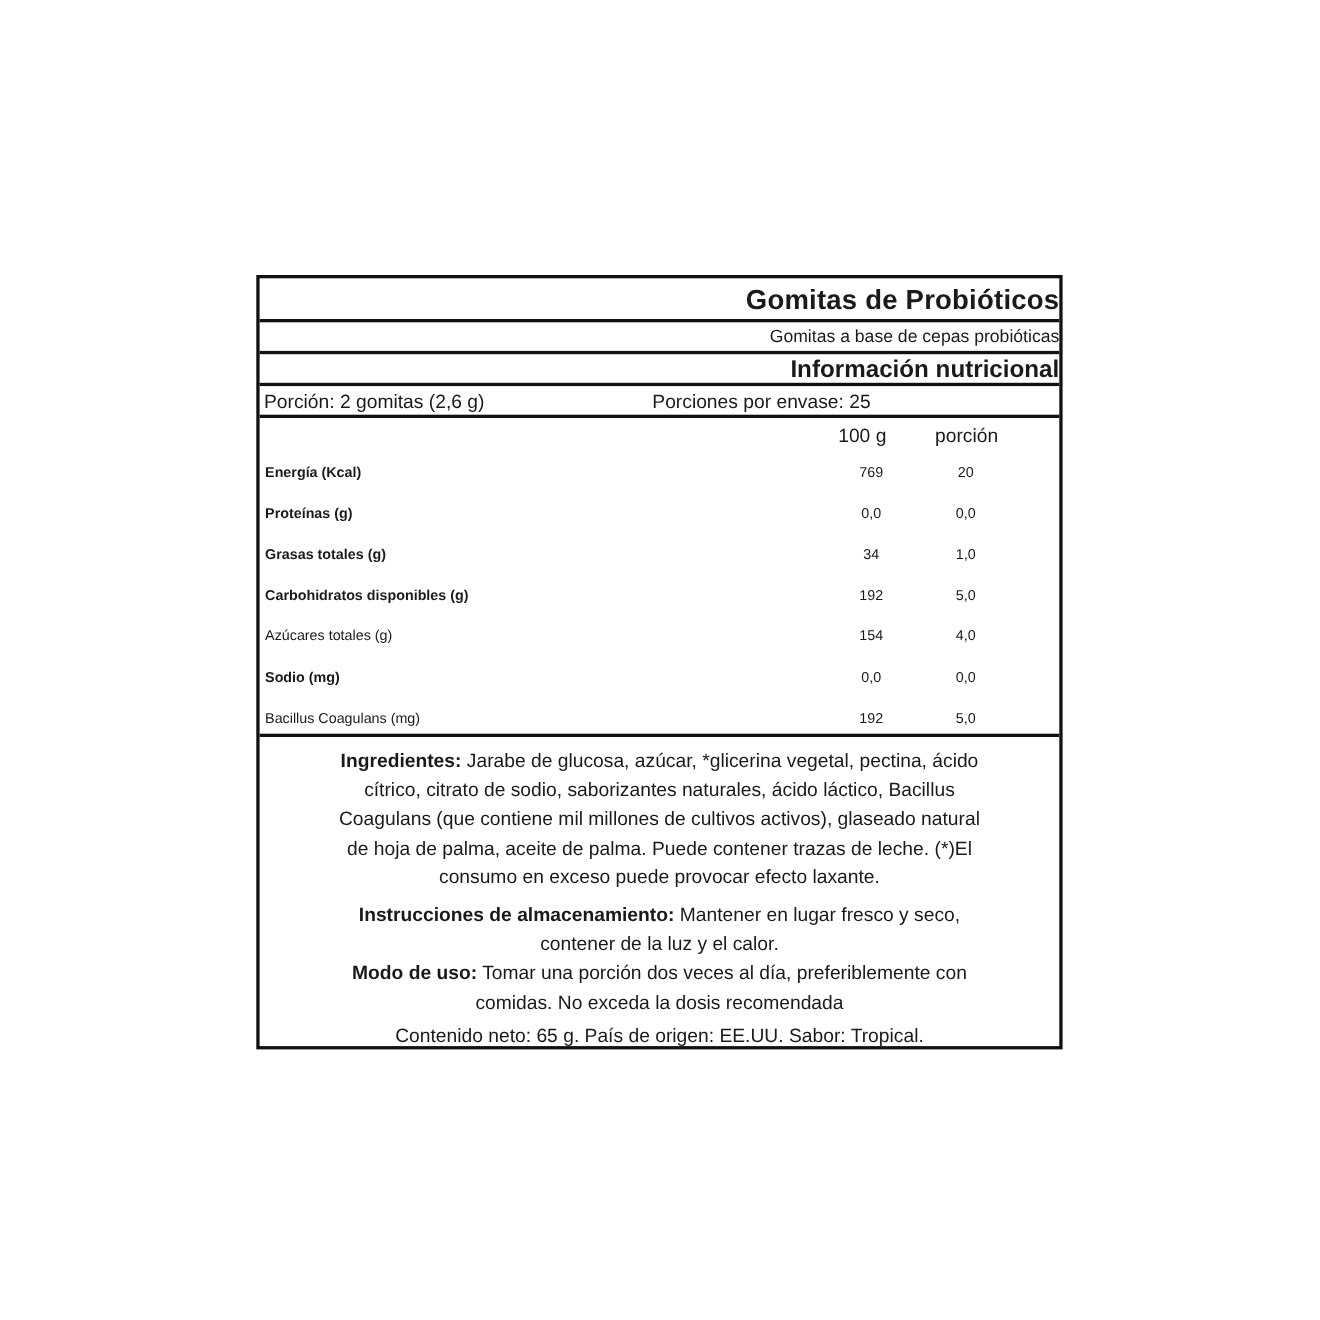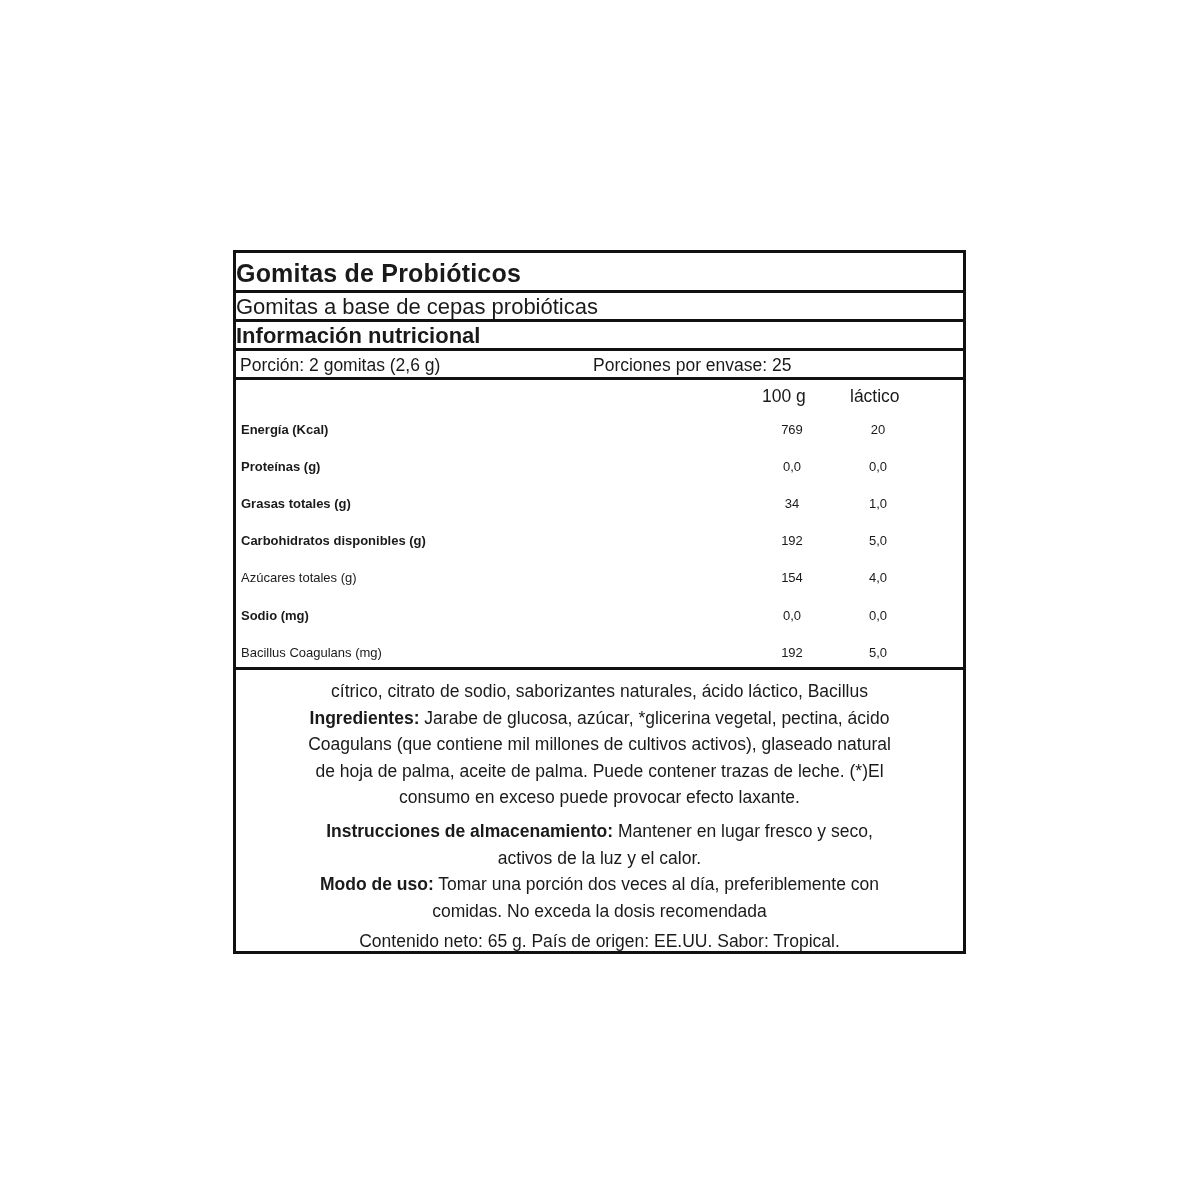--- a/index.html
+++ b/index.html
@@ -29,35 +29,35 @@
       position: absolute;
       left: 0;
       right: 0;
       height: 3px;
       background: #111;
     }
     .row-abs {
       position: absolute;
       left: 0;
       right: 0;
-      text-align: left;
+      text-align: right;
     }
     .title {
       top: 0;
       height: 37px;
       line-height: 40px;
       font-size: 25px;
       font-weight: bold;
       letter-spacing: 0.2px;
     }
     .subtitle {
       top: 40px;
       height: 20px;
       line-height: 28px;
-      font-size: 22px;
+      font-size: 16px;
     }
     .info-head {
       top: 69px;
       height: 26px;
       line-height: 28px;
       font-size: 22px;
       font-weight: bold;
     }
     .portion-row {
       top: 98px;
@@ -133,21 +133,21 @@
   <div class="row-abs info-head">Información nutricional</div>
   <div class="hline" style="top:95px"></div>
 
   <div class="row-abs portion-row">
     <span class="p-left">Porción: 2 gomitas (2,6 g)</span>
     <span class="p-right">Porciones por envase: 25</span>
   </div>
   <div class="hline" style="top:124px"></div>
 
   <span class="colhead" style="left:526px">100 g</span>
-  <span class="colhead" style="left:614px">láctico</span>
+  <span class="colhead" style="left:614px">porción</span>
 
   <div class="nut-row" style="top:158px">
     <span class="n-label bold">Energía (Kcal)</span>
     <span class="n-v100">769</span>
     <span class="n-vpor">20</span>
   </div>
   <div class="nut-row" style="top:195px">
     <span class="n-label bold">Proteínas (g)</span>
     <span class="n-v100">0,0</span>
     <span class="n-vpor">0,0</span>
@@ -174,30 +174,30 @@
   </div>
   <div class="nut-row" style="top:381px">
     <span class="n-label">Bacillus Coagulans (mg)</span>
     <span class="n-v100">192</span>
     <span class="n-vpor">5,0</span>
   </div>
 
   <div class="hline" style="top:414px"></div>
 
   <div class="text-block" style="top:425px">
+    <div><b>Ingredientes:</b><span> Jarabe de glucosa, azúcar, *glicerina vegetal, pectina, ácido</span></div>
     <div>cítrico, citrato de sodio, saborizantes naturales, ácido láctico, Bacillus</div>
-    <div><b>Ingredientes:</b><span> Jarabe de glucosa, azúcar, *glicerina vegetal, pectina, ácido</span></div>
     <div>Coagulans (que contiene mil millones de cultivos activos),  glaseado natural</div>
     <div>de hoja de palma, aceite de palma. Puede contener trazas de leche.  (*)El</div>
     <div>consumo en exceso puede provocar efecto laxante.</div>
   </div>
 
   <div class="text-block" style="top:565px">
     <div><b>Instrucciones de almacenamiento:</b><span> Mantener en lugar fresco y seco,</span></div>
-    <div>activos de la luz y el calor.</div>
+    <div>contener de la luz y el calor.</div>
   </div>
 
   <div class="text-block" style="top:618px">
     <div><b>Modo de uso:</b><span> Tomar una porción dos veces al día, preferiblemente con</span></div>
     <div>comidas. No exceda la dosis recomendada</div>
   </div>
 
   <div class="text-block" style="top:675px">Contenido neto: 65 g. País de origen: EE.UU. Sabor: Tropical.</div>
 
 </div>

